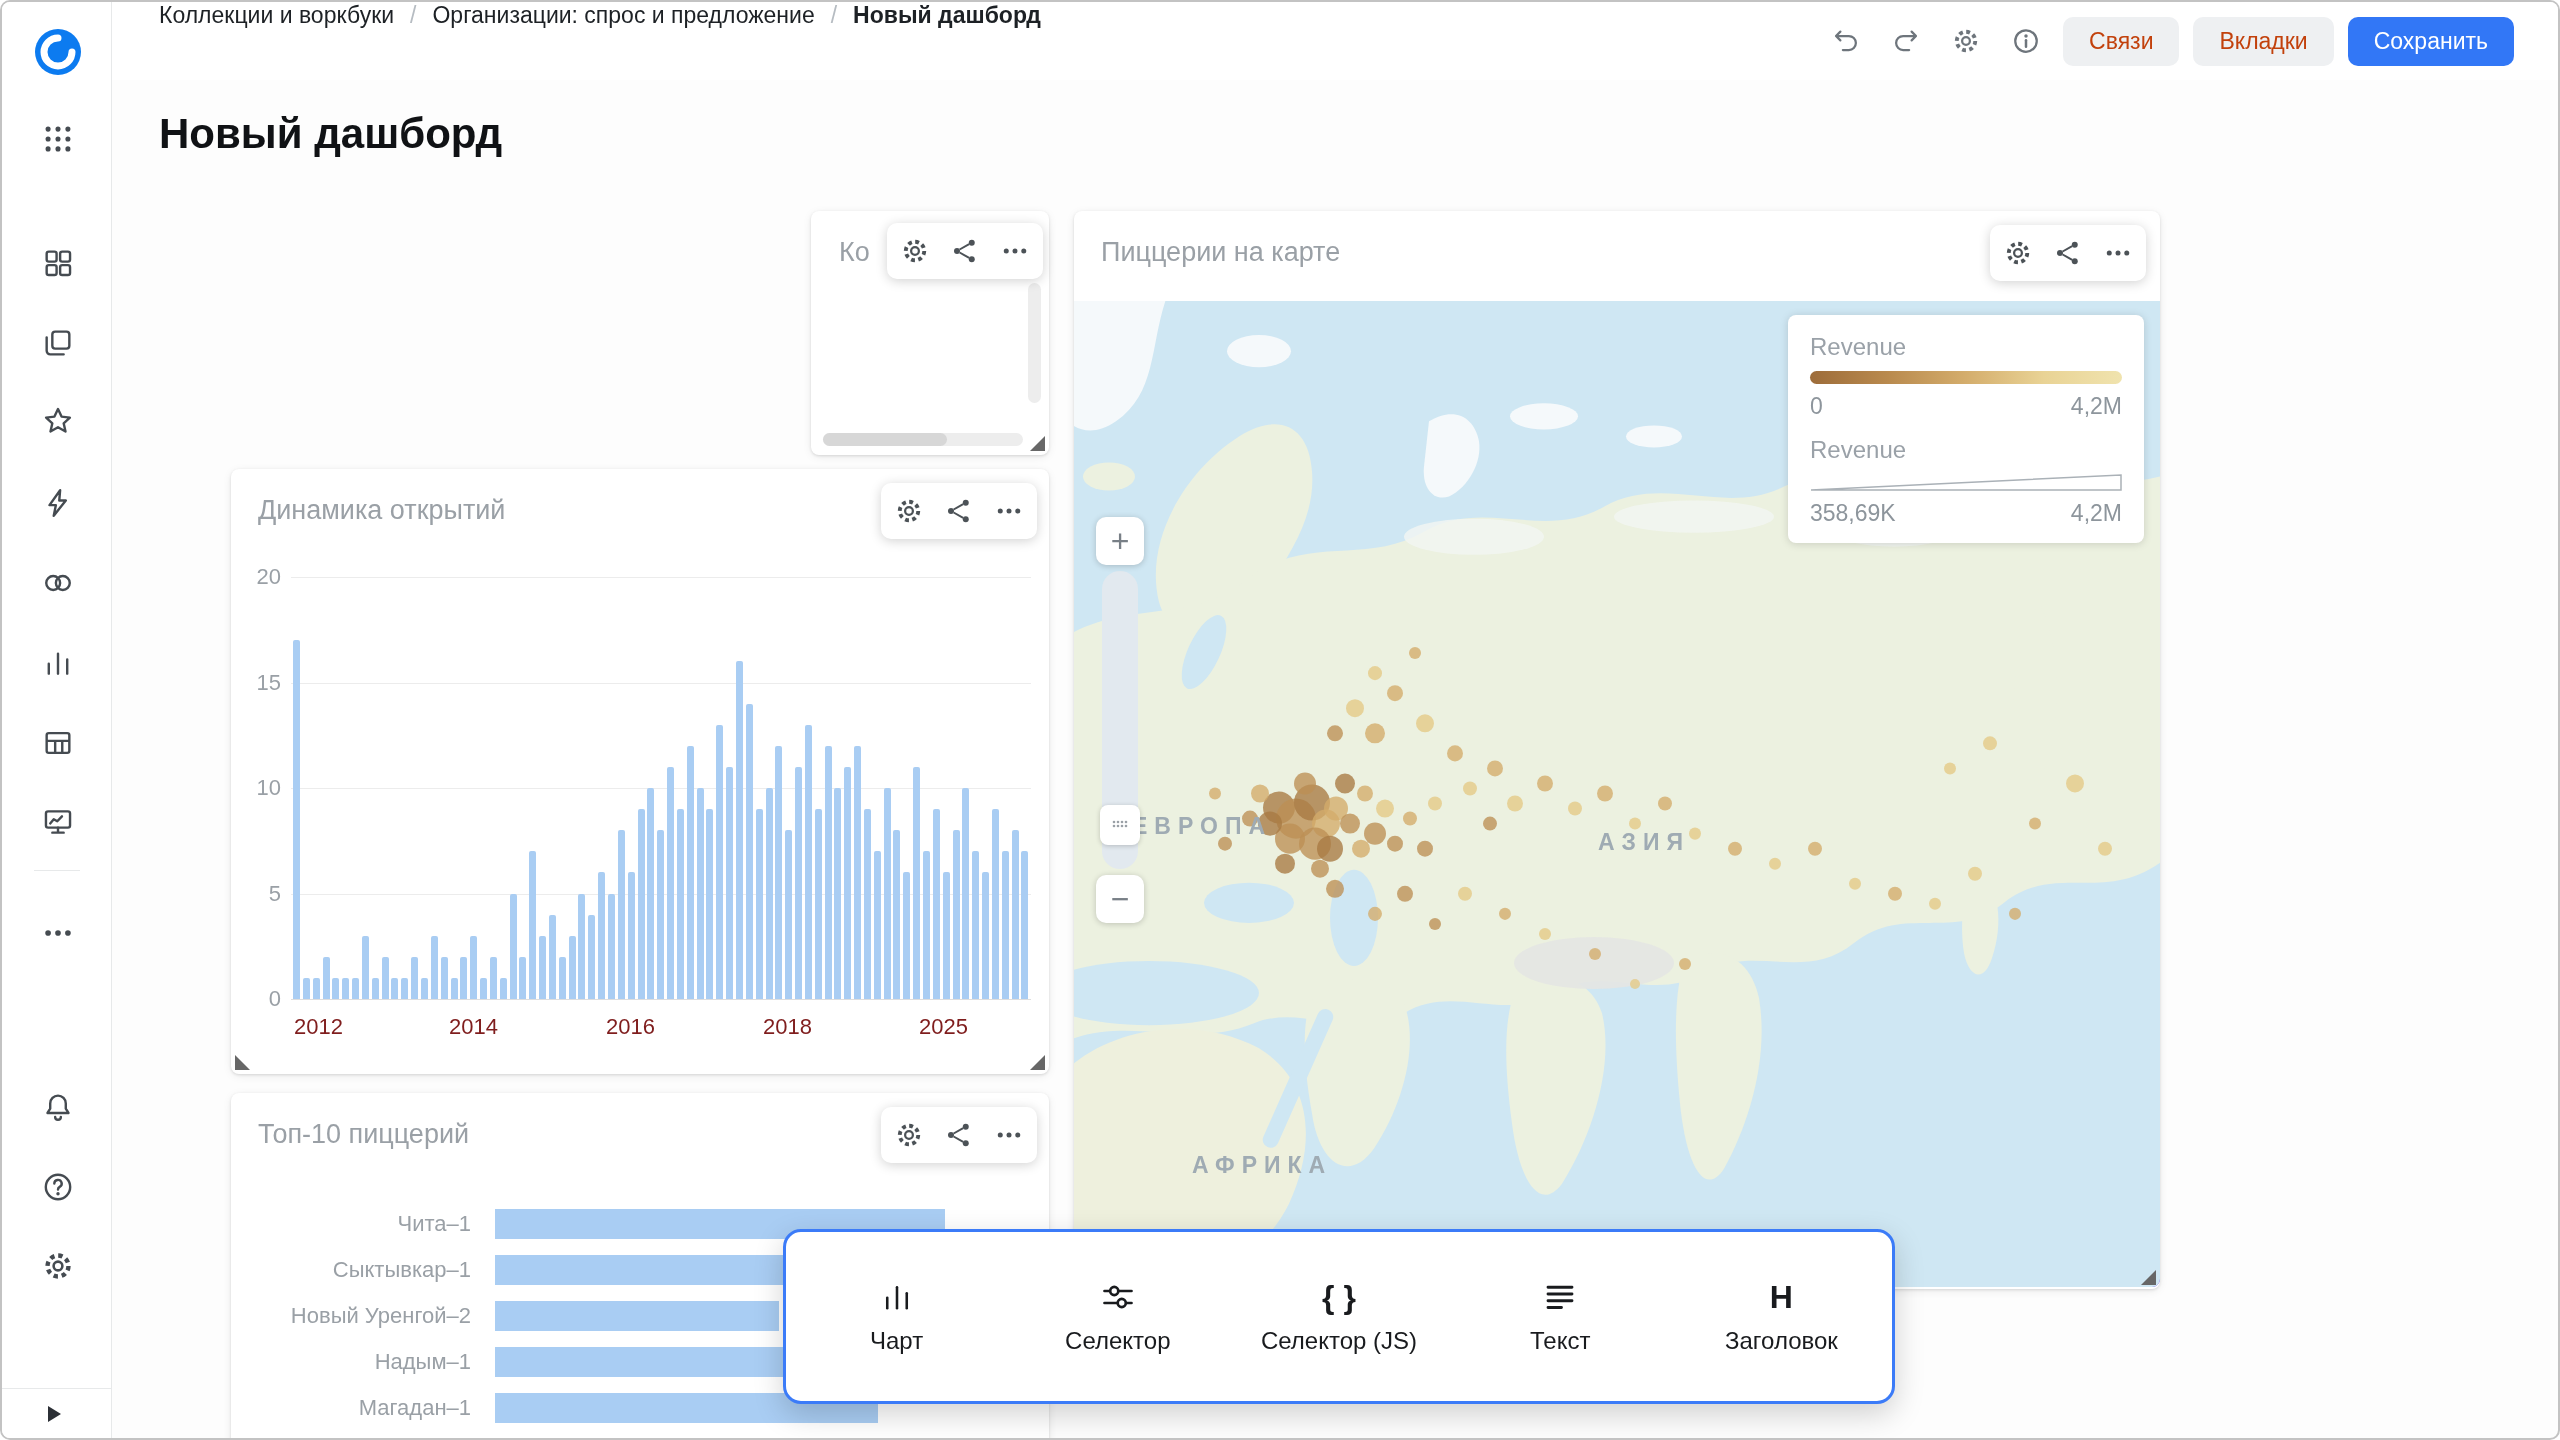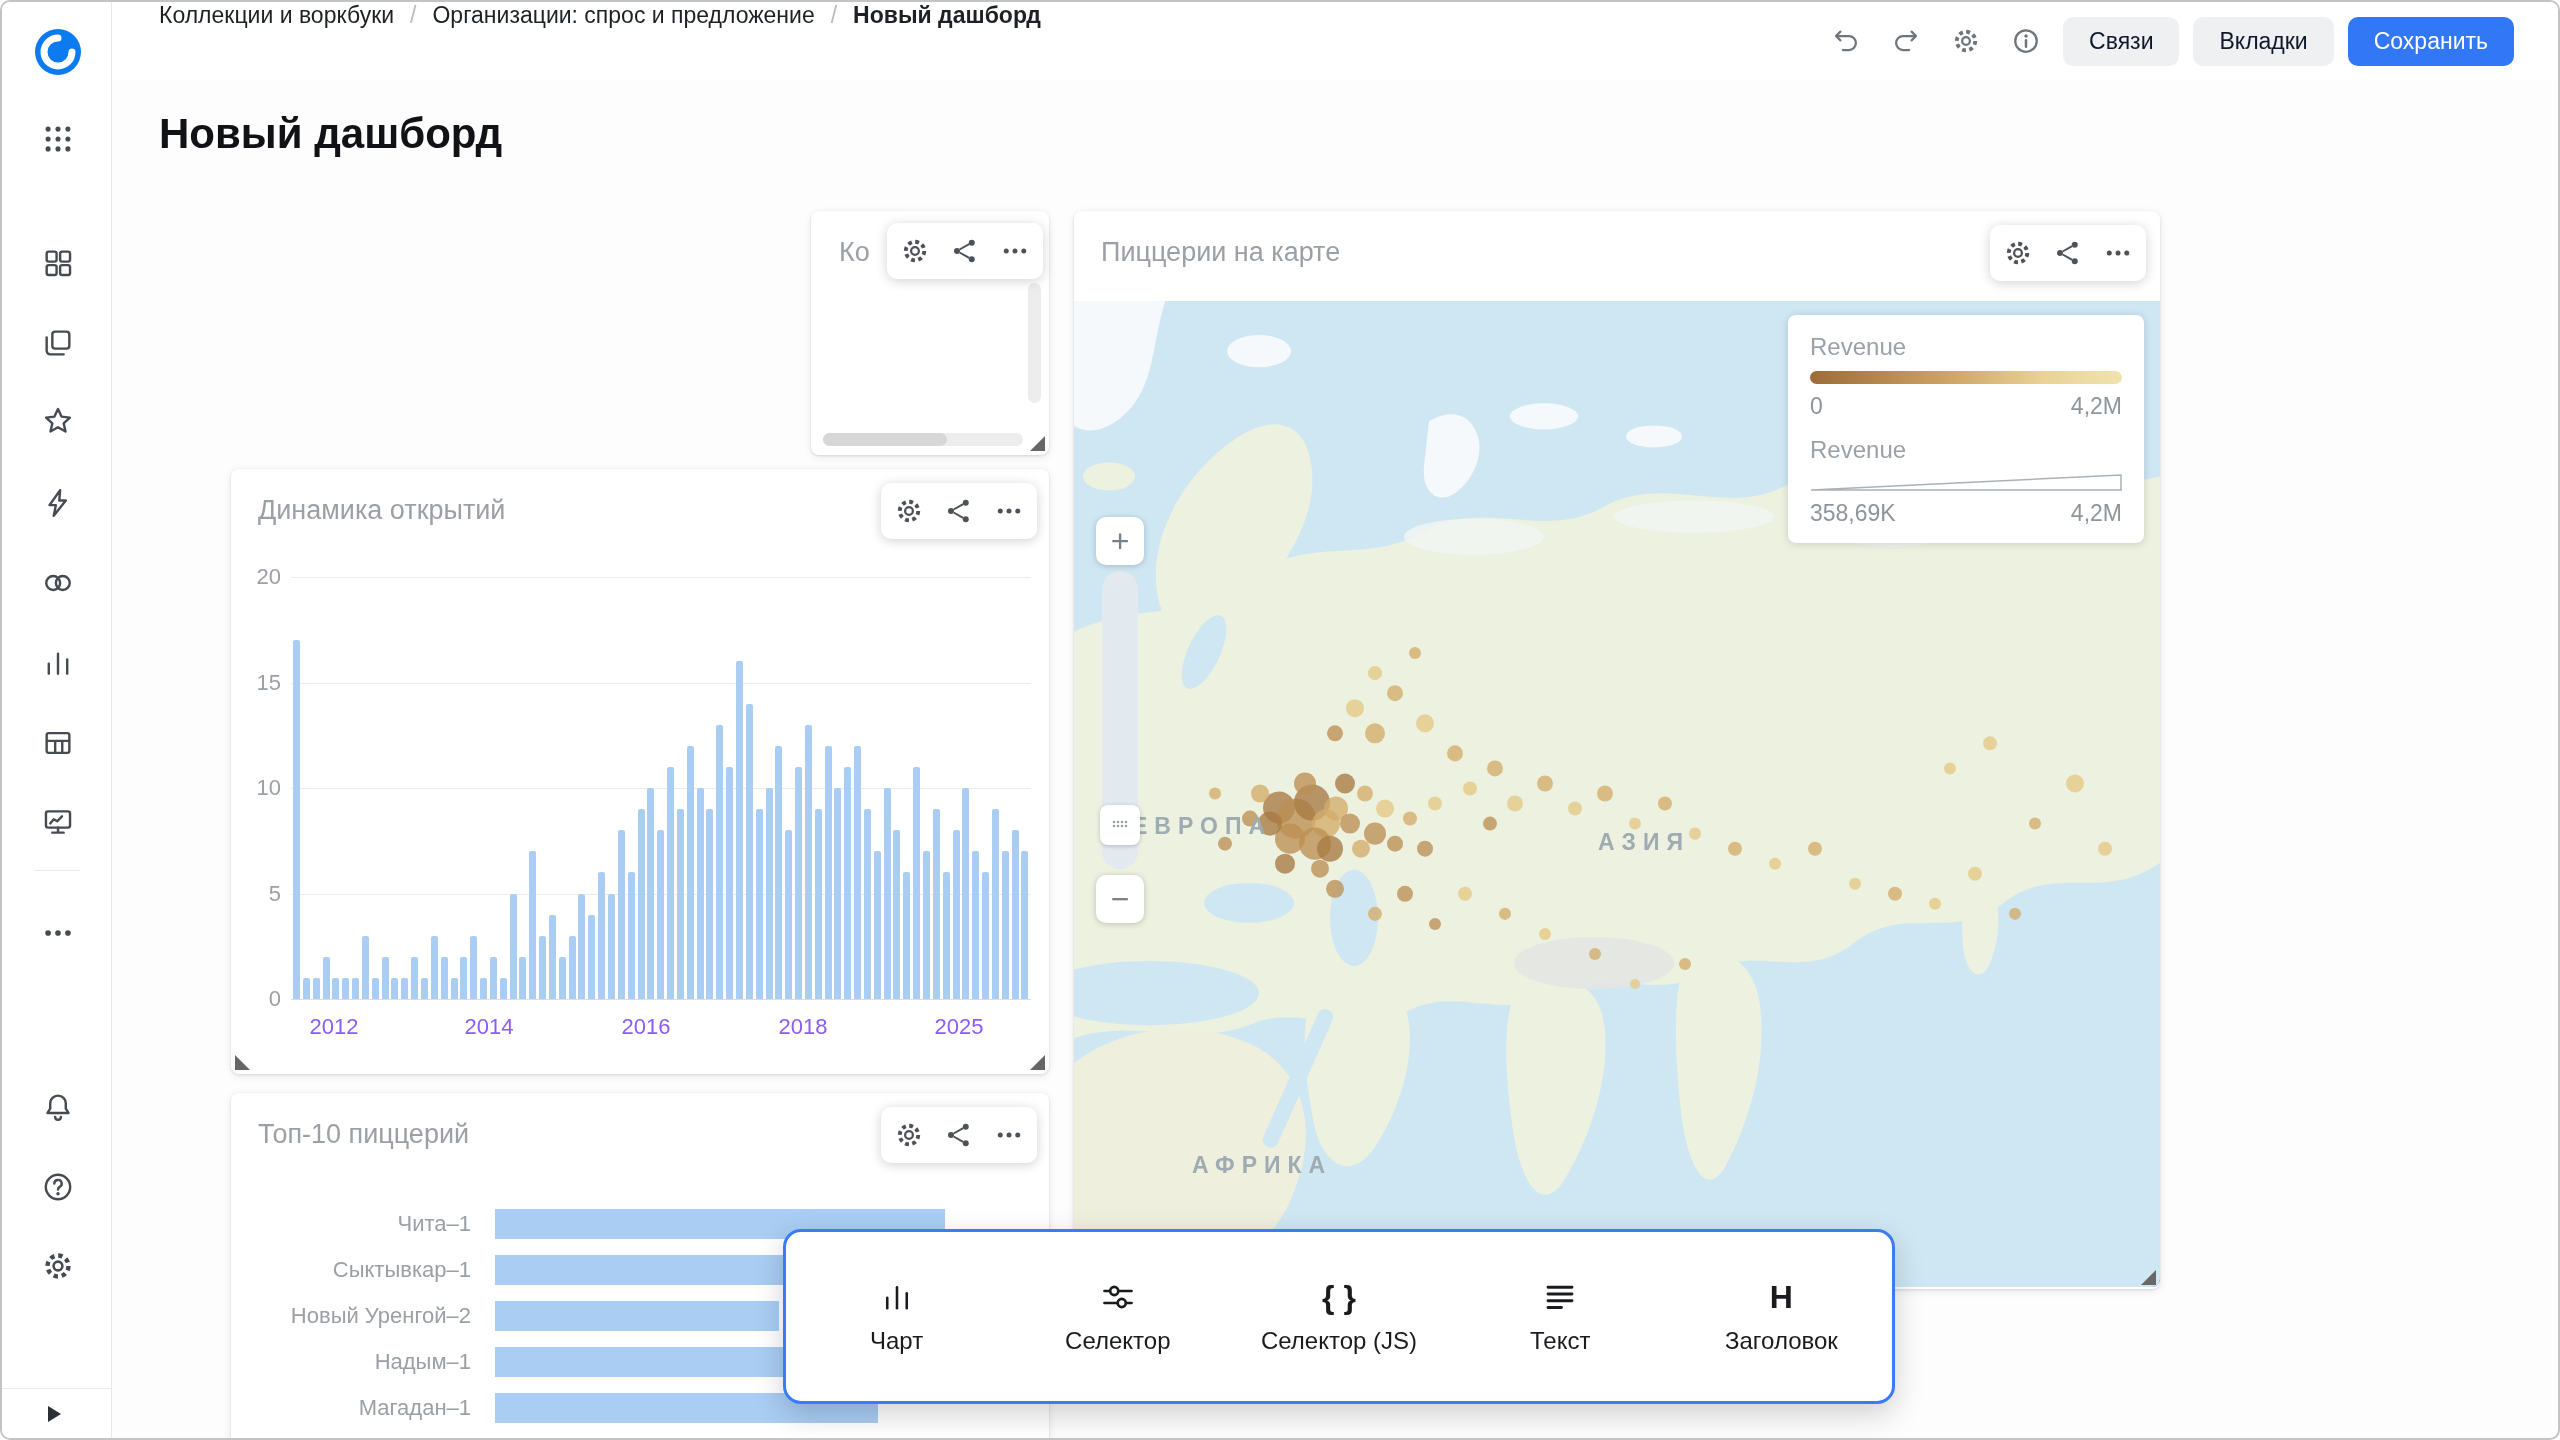--- a/index.html
+++ b/index.html
@@ -26,21 +26,21 @@
   .crumbs { position:absolute; left:47px; top:0; height:78px; display:flex; align-items:flex-start;
     gap:16px; font-size:23px; color:#1d2125; }
   .crumb { cursor:pointer; }
   .crumb-sep { color:#b6bcc2; }
   .crumb-current { font-weight:700; }
   .hdr-right { position:absolute; right:44px; top:14px; height:50px; display:flex; align-items:center; gap:14px; }
   .icon-btn { width:46px; height:46px; display:flex; align-items:center; justify-content:center;
     background:none; border:none; border-radius:8px; color:#6e757c; cursor:pointer; }
   .icon-btn svg { width:30px; height:30px; }
   .hdr-btn { height:49px; padding:0 26px; border:none; border-radius:10px; background:#eef0f2;
-    color:#0f172a; font-size:23px; font-family:inherit; cursor:pointer; }
+    color:#c2410c; font-size:23px; font-family:inherit; cursor:pointer; }
   .hdr-btn.primary { background:#3277f6; color:#fff; }
 
   
   .page-title { position:absolute; left:157px; top:108px; font-size:42px; font-weight:700; color:#101215; }
 
   
   .card { position:absolute; background:#fff; border-radius:8px;
     box-shadow:0 1px 3px rgba(0,0,0,.12), 0 2px 10px rgba(0,0,0,.07); }
   .card-title { position:absolute; left:27px; top:26px; font-size:27px; color:#9aa0a6; white-space:nowrap; overflow:hidden; }
   .widget-actions { position:absolute; display:flex; gap:4px; padding:5px; background:#fff;
@@ -77,21 +77,21 @@
     border-radius:8px; box-shadow:0 1px 5px rgba(0,0,0,.2); z-index:4; cursor:pointer; color:#9aa0a6; }
   .zoom-handle svg { width:24px; height:24px; }
 
   
   #dyn-plot { position:absolute; left:60px; top:108px; width:740px; height:422px; }
   .gridline { position:absolute; left:0; right:0; height:1px; background:#ececec; }
   .gridline.base { background:#dedede; }
   #dyn-bars { position:absolute; inset:0; display:flex; align-items:flex-end; justify-content:space-between; padding:0 2px; }
   .bar { width:7px; background:#a9cdf3; border-radius:2px 2px 0 0; }
   .ytick { position:absolute; left:4px; width:46px; text-align:right; font-size:22px; color:#9aa0a6; }
-  .xtick { position:absolute; top:545px; width:80px; text-align:center; font-size:22px; color:#8b5cf6; }
+  .xtick { position:absolute; top:545px; width:80px; text-align:left; font-size:22px; color:#7f1d1d; }
 
   
   #top10-rows { position:absolute; left:26px; top:108px; right:20px; }
   .t-row { display:flex; align-items:center; height:46px; }
   .t-label { width:214px; text-align:right; font-size:22px; color:#9aa0a6; margin-right:24px; white-space:nowrap; }
   .t-bar { height:30px; background:#a9cdf3; }
 
   
   .panel { position:absolute; left:781px; top:1227px; width:1112px; height:175px; background:#fff;
     border:3px solid #3b7bf8; border-radius:18px; box-shadow:0 10px 30px rgba(0,0,0,.18);

